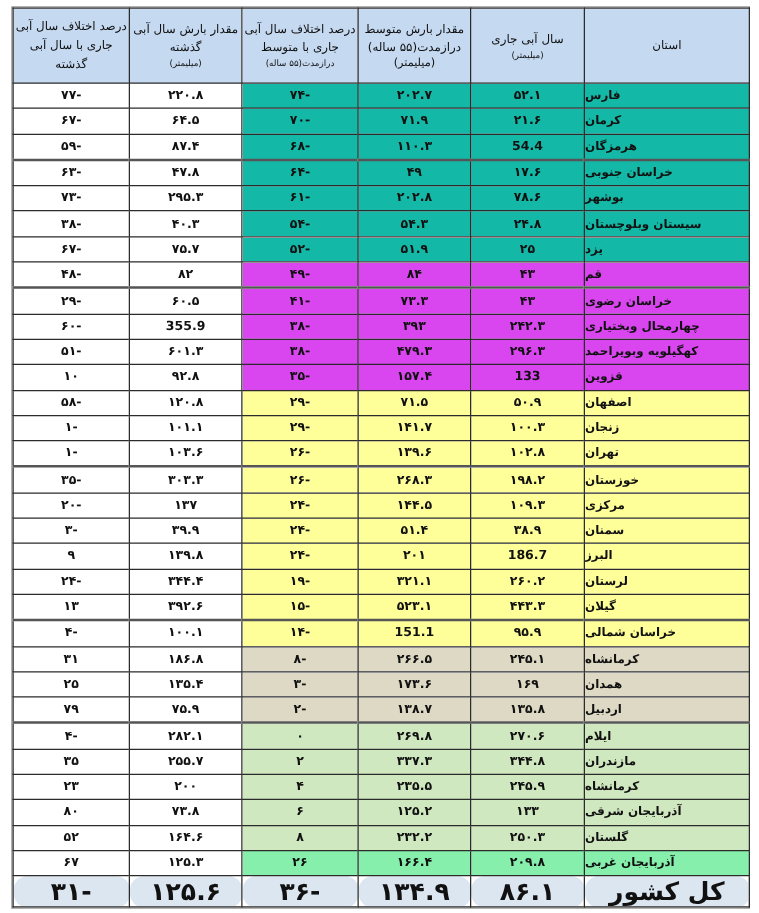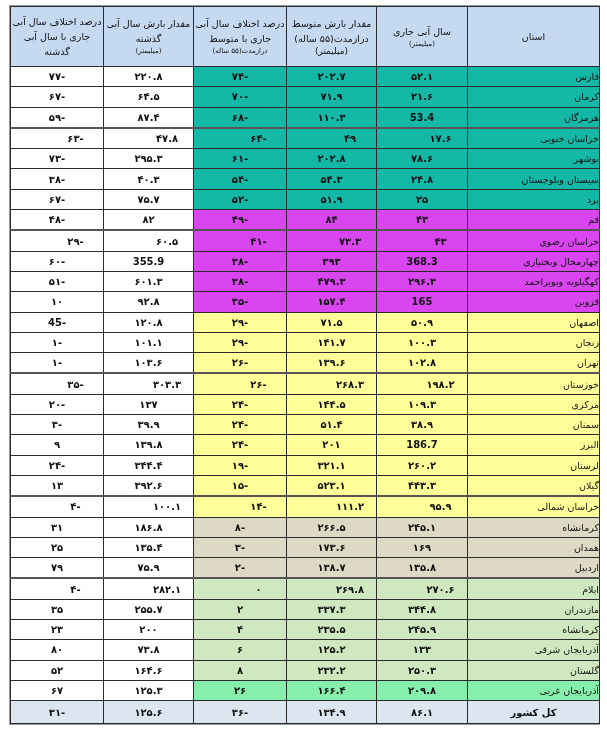--- a/index.html
+++ b/index.html
@@ -6,30 +6,30 @@
   body { width: 607px; height: 730px; overflow: hidden; position: relative;
          font-family: "DejaVu Sans", sans-serif; }
   .wrap { position: absolute; left: 9px; top: 5px; width: 589px; }
   table { border-collapse: collapse; width: 589px; table-layout: fixed; direction: rtl; }
   td, th { border: 1px solid #2b2b2b; text-align: center; vertical-align: middle;
            padding: 0; overflow: hidden; white-space: nowrap; }
   th { background: #c5d9f1; font-weight: normal; font-size: 9.5px; line-height: 15px;
        height: 59px; color: #111; white-space: normal; }
   th .unit { display: block; font-size: 7px; line-height: 11px; }
   td { height: 19.3px; font-size: 10px; font-weight: bold; color: #111; }
-  td.name { font-weight: normal; font-size: 9.5px; text-align: right; }
+  td.name { font-weight: bold; font-size: 9.5px; text-align: left; }
   td.plain { background: #ffffff; }
   tr.grp-a td.c { background: #14b8a6; }
   tr.grp-b td.c { background: #d946ef; }
   tr.grp-c td.c { background: #ffff99; }
   tr.grp-d td.c { background: #ddd9c4; }
   tr.grp-e td.c { background: #d0e8c0; }
   tr.grp-f td.c { background: #86efac; }
-  tr.total td { background: #dce6f1; font-size: 10px; height: 22px; font-weight: bold; }
-  tr.thick td { border-top: 2px solid #555; padding-left: 37px; }
+  tr.total td { background: #dce6f1; font-size: 20px; height: 22px; font-weight: bold; border-radius: 11px; }
+  tr.thick td { border-top: 2px solid #555; }
   .outer { border: 1px solid #999; }
 </style>
 </head>
 <body>
 
 <div class="wrap outer">
 <table>
   <colgroup>
     <col style="width:132px">
         <col style="width:91px">
@@ -60,21 +60,21 @@
         <tr class="grp-a">
           <td class="c name">کرمان</td>
           <td class="c">۲۱.۶</td>
           <td class="c">۷۱.۹</td>
           <td class="c">-۷۰</td>
           <td class="plain">۶۴.۵</td>
           <td class="plain">-۶۷</td>
         </tr>
         <tr class="grp-a">
           <td class="c name">هرمزگان</td>
-          <td class="c">53.4</td>
+          <td class="c">54.4</td>
           <td class="c">۱۱۰.۳</td>
           <td class="c">-۶۸</td>
           <td class="plain">۸۷.۴</td>
           <td class="plain">-۵۹</td>
         </tr>
         <tr class="grp-a thick">
           <td class="c name">خراسان جنوبی</td>
           <td class="c">۱۷.۶</td>
           <td class="c">۴۹</td>
           <td class="c">-۶۴</td>
@@ -116,49 +116,49 @@
         <tr class="grp-b thick">
           <td class="c name">خراسان رضوی</td>
           <td class="c">۴۳</td>
           <td class="c">۷۳.۳</td>
           <td class="c">-۴۱</td>
           <td class="plain">۶۰.۵</td>
           <td class="plain">-۲۹</td>
         </tr>
         <tr class="grp-b">
           <td class="c name">چهارمحال وبختیاری</td>
-          <td class="c">368.3</td>
+          <td class="c">۲۴۲.۳</td>
           <td class="c">۳۹۳</td>
           <td class="c">-۳۸</td>
           <td class="plain">355.9</td>
           <td class="plain">-۶۰</td>
         </tr>
         <tr class="grp-b">
           <td class="c name">کهگیلویه وبویراحمد</td>
           <td class="c">۲۹۶.۳</td>
           <td class="c">۴۷۹.۳</td>
           <td class="c">-۳۸</td>
           <td class="plain">۶۰۱.۳</td>
           <td class="plain">-۵۱</td>
         </tr>
         <tr class="grp-b">
           <td class="c name">قزوین</td>
-          <td class="c">165</td>
+          <td class="c">133</td>
           <td class="c">۱۵۷.۴</td>
           <td class="c">-۳۵</td>
           <td class="plain">۹۲.۸</td>
           <td class="plain">۱۰</td>
         </tr>
         <tr class="grp-c">
           <td class="c name">اصفهان</td>
           <td class="c">۵۰.۹</td>
           <td class="c">۷۱.۵</td>
           <td class="c">-۲۹</td>
           <td class="plain">۱۲۰.۸</td>
-          <td class="plain">-45</td>
+          <td class="plain">-۵۸</td>
         </tr>
         <tr class="grp-c">
           <td class="c name">زنجان</td>
           <td class="c">۱۰۰.۳</td>
           <td class="c">۱۴۱.۷</td>
           <td class="c">-۲۹</td>
           <td class="plain">۱۰۱.۱</td>
           <td class="plain">-۱</td>
         </tr>
         <tr class="grp-c">
@@ -213,21 +213,21 @@
           <td class="c name">گیلان</td>
           <td class="c">۴۴۳.۳</td>
           <td class="c">۵۲۳.۱</td>
           <td class="c">-۱۵</td>
           <td class="plain">۳۹۲.۶</td>
           <td class="plain">۱۳</td>
         </tr>
         <tr class="grp-c thick">
           <td class="c name">خراسان شمالی</td>
           <td class="c">۹۵.۹</td>
-          <td class="c">۱۱۱.۲</td>
+          <td class="c">151.1</td>
           <td class="c">-۱۴</td>
           <td class="plain">۱۰۰.۱</td>
           <td class="plain">-۴</td>
         </tr>
         <tr class="grp-d">
           <td class="c name">کرمانشاه</td>
           <td class="c">۲۴۵.۱</td>
           <td class="c">۲۶۶.۵</td>
           <td class="c">-۸</td>
           <td class="plain">۱۸۶.۸</td>

